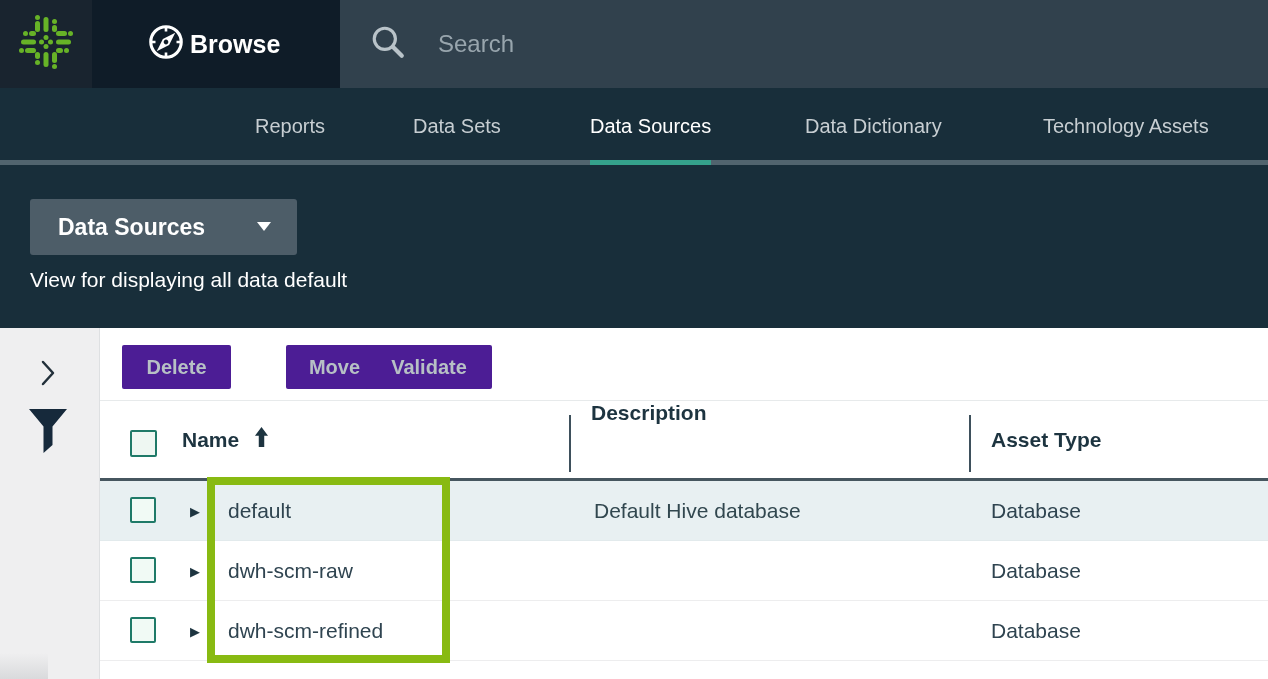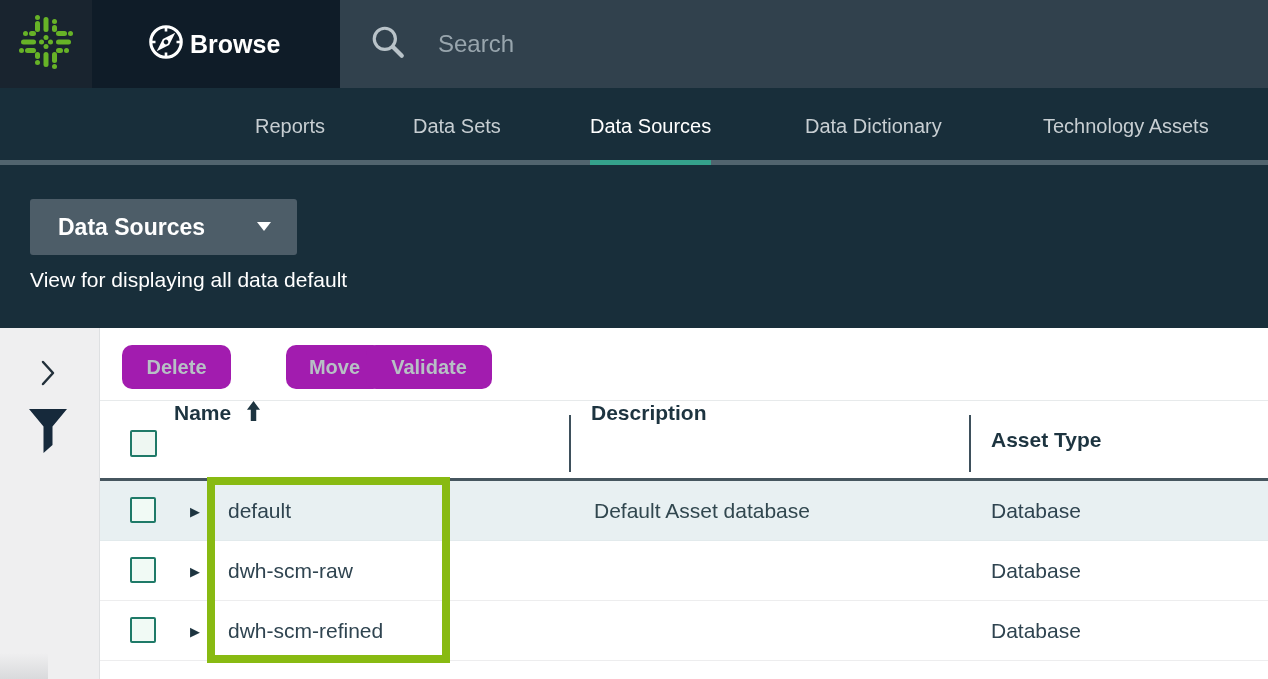--- a/index.html
+++ b/index.html
@@ -49,35 +49,35 @@
     border-right:1px solid #dee0e2; }
   .sidebar::after { content:""; position:absolute; left:0; bottom:0; width:48px; height:26px;
     background:linear-gradient(#efeff000,#d9dadc); }
   .sidebar-expand { position:absolute; left:34px; top:30px; width:28px; height:32px;
     background:none; border:none; cursor:pointer; }
   .sidebar-filter { position:absolute; left:28px; top:80px; width:40px; height:46px;
     background:none; border:none; cursor:pointer; }
 
   .content { position:absolute; left:100px; top:0; width:1168px; height:351px; }
 
-  .tbtn { position:absolute; top:17px; height:44px; background:#a21caf; border:none; border-radius:10px;
+  .tbtn { position:absolute; top:17px; height:44px; background:#4c1d95; border:none; border-radius:2px;
     color:#b7c0c5; font-size:20px; font-weight:bold; font-family:"Liberation Sans",sans-serif; cursor:default; }
   .tbtn.b0 { left:22px;  width:109px; }
   .tbtn.b1 { left:150px; width:97px;margin-left:36px; }
   .tbtn.b2 { left:266px; width:126px; }
 
   .toolbar-divider { position:absolute; left:0; top:72px; width:1168px; height:1px; background:#e7eaeb; }
 
   
   .thead { position:absolute; left:0; top:73px; width:1168px; height:77px; background:#ffffff; }
   .thead-border { position:absolute; left:0; top:150px; width:1168px; height:3px; background:#46565f; }
   .cb { position:absolute; width:26px; height:26px; border:2px solid var(--checkbox-teal,#1f7a68);
     border-radius:2px; background:#f1faf5; cursor:pointer; }
   .thead .cb { left:30px; top:29px; width:27px; height:27px; background:#eef7f2; }
-  .hname { position:absolute; left:74px; top:0; height:77px; display:flex; gap:15px;
+  .hname { position:absolute; left:82px; top:0; height:77px; display:flex; align-items:center; gap:15px;
     color:#1d3440; font-size:21px; font-weight:bold; cursor:pointer; }
   .hdesc { position:absolute; left:491px; top:0; height:77px; display:flex; 
     color:#1d3440; font-size:21px; font-weight:bold; cursor:pointer; }
   .htype { position:absolute; left:891px; top:0; height:77px; display:flex; align-items:center;
     color:#1d3440; font-size:21px; font-weight:bold; cursor:pointer; }
   .vline { position:absolute; top:14px; width:2px; height:57px; background:#3e505c; }
   .v1 { left:469px; } .v2 { left:869px; }
 
   
   .row { position:absolute; left:0; width:1168px; height:60px; background:#ffffff; cursor:pointer; }
@@ -245,21 +245,21 @@
       <div class="htype">
         <span>Asset Type</span>
       </div>
     </div>
     <div class="thead-border"></div>
 
     <div class="row r0">
       <div class="cb"></div>
       <button class="expander">▶</button>
       <span class="cell-name">default</span>
-      <span class="cell-desc">Default Asset database</span>
+      <span class="cell-desc">Default Hive database</span>
       <span class="cell-type">Database</span>
     </div>
 
     <div class="row r1">
       <div class="cb"></div>
       <button class="expander">▶</button>
       <span class="cell-name">dwh-scm-raw</span>
       <span class="cell-desc"></span>
       <span class="cell-type">Database</span>
     </div>

